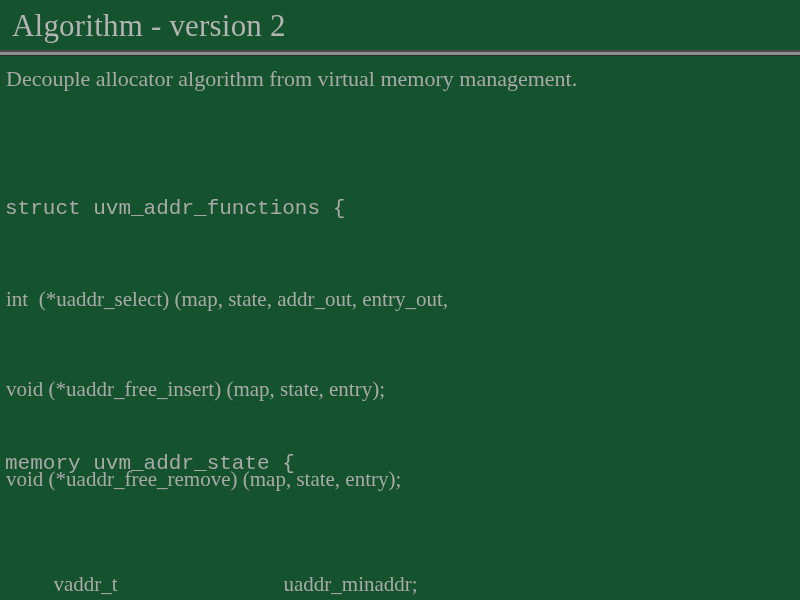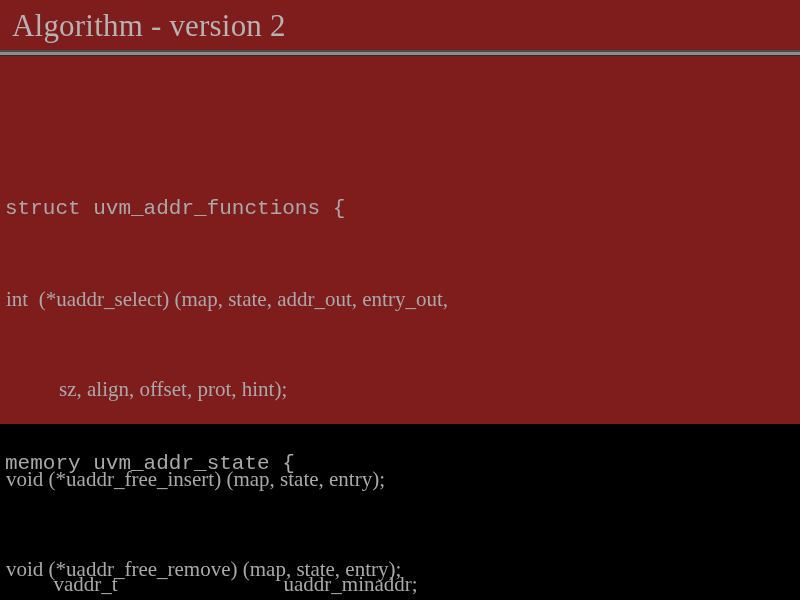--- a/index.html
+++ b/index.html
@@ -12,22 +12,22 @@
     width: 800px;
     height: 600px;
     overflow: hidden;
     font-family: "Liberation Serif", "DejaVu Serif", serif;
     color: #a9a9a9;
     -webkit-font-smoothing: none;
   }
   .slide {
     position: relative;
     width: 800px;
-    height: 424px;
-    background: #7f1d1d;
+    height: 600px;
+    background: #14532d;
     box-sizing: border-box;
   }
 
   
   .slide-title {
     position: absolute;
     left: 12px;
     top: 4px;
     font-size: 31px;
     line-height: 44px;
@@ -120,25 +120,25 @@
 <div class="slide">
 
   <div class="slide-title">Algorithm - version 2</div>
 
   <div class="title-rule">
     <div class="rule-dark"></div>
     <div class="rule-light"></div>
     <div class="rule-shadow"></div>
   </div>
 
+  <div class="subtitle">Decouple allocator algorithm from virtual memory management.</div>
 
   <div class="code-block" id="code-block-1">
     <span class="code-line ind-0">struct uvm_addr_functions {</span>
     <span class="code-line ind-1">int  (*uaddr_select) (map, state, addr_out, entry_out,</span>
-    <span class="code-line ind-2">sz, align, offset, prot, hint);</span>
     <span class="code-line ind-1">void (*uaddr_free_insert) (map, state, entry);</span>
     <span class="code-line ind-1">void (*uaddr_free_remove) (map, state, entry);</span>
     
     
   </div>
 
   <div class="code-block" id="code-block-2">
     <span class="code-line ind-0">memory uvm_addr_state {</span>
     <span class="member-row">
       <span class="member-type">vaddr_t</span><span class="member-name">uaddr_minaddr;</span>

